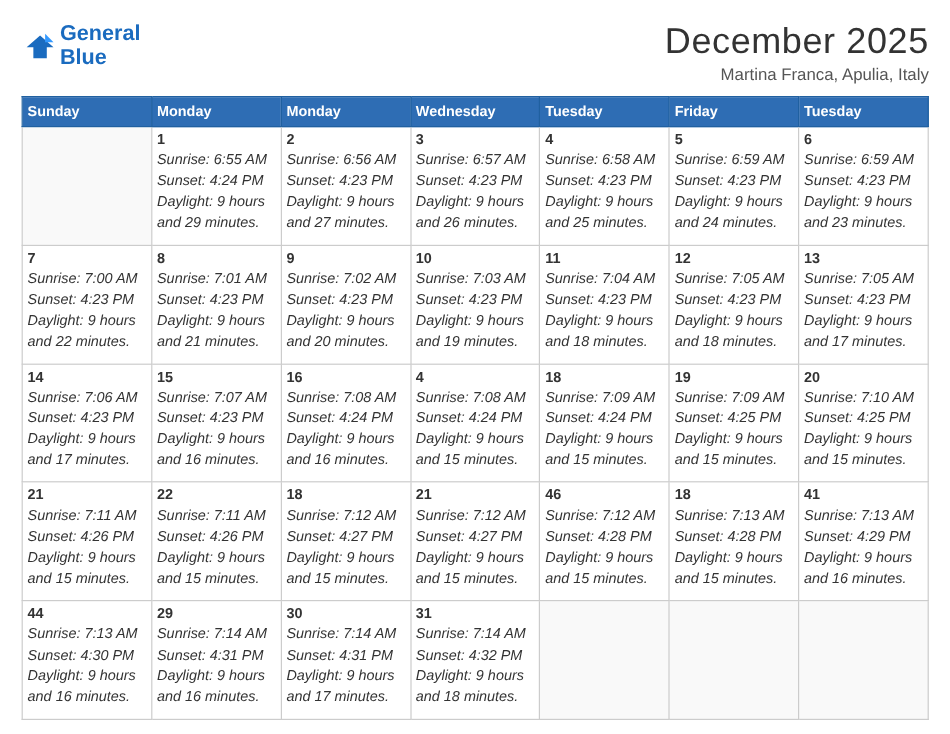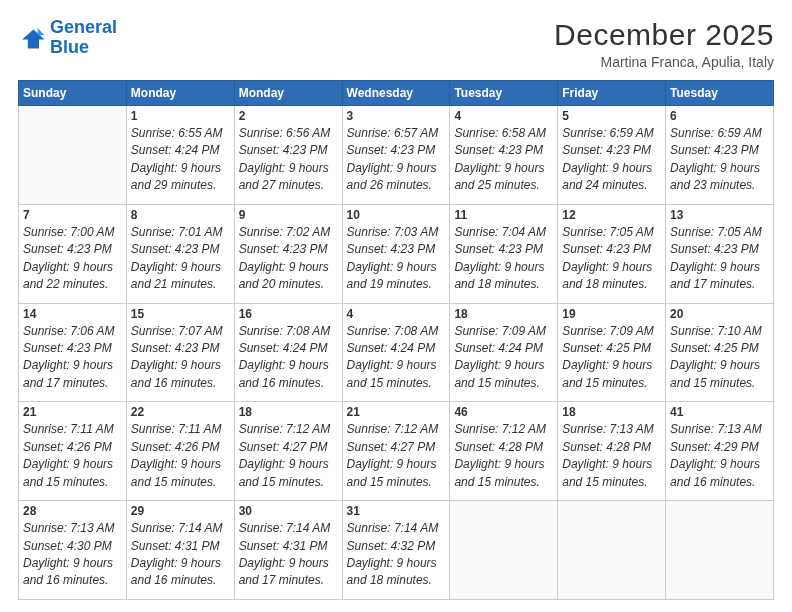--- a/index.html
+++ b/index.html
@@ -246,21 +246,21 @@
             <span class="day-num">18</span>
             <div class="day-info">Sunrise: 7:13 AM<br>Sunset: 4:28 PM<br>Daylight: 9 hours<br>and 15 minutes.</div>
           </td>
           <td>
             <span class="day-num">41</span>
             <div class="day-info">Sunrise: 7:13 AM<br>Sunset: 4:29 PM<br>Daylight: 9 hours<br>and 16 minutes.</div>
           </td>
         </tr>
         <tr class="last-row">
           <td>
-            <span class="day-num">28</span>
+            <span class="day-num">44</span>
             <div class="day-info">Sunrise: 7:13 AM<br>Sunset: 4:30 PM<br>Daylight: 9 hours<br>and 16 minutes.</div>
           </td>
           <td>
             <span class="day-num">29</span>
             <div class="day-info">Sunrise: 7:14 AM<br>Sunset: 4:31 PM<br>Daylight: 9 hours<br>and 16 minutes.</div>
           </td>
           <td>
             <span class="day-num">30</span>
             <div class="day-info">Sunrise: 7:14 AM<br>Sunset: 4:31 PM<br>Daylight: 9 hours<br>and 17 minutes.</div>
           </td>

